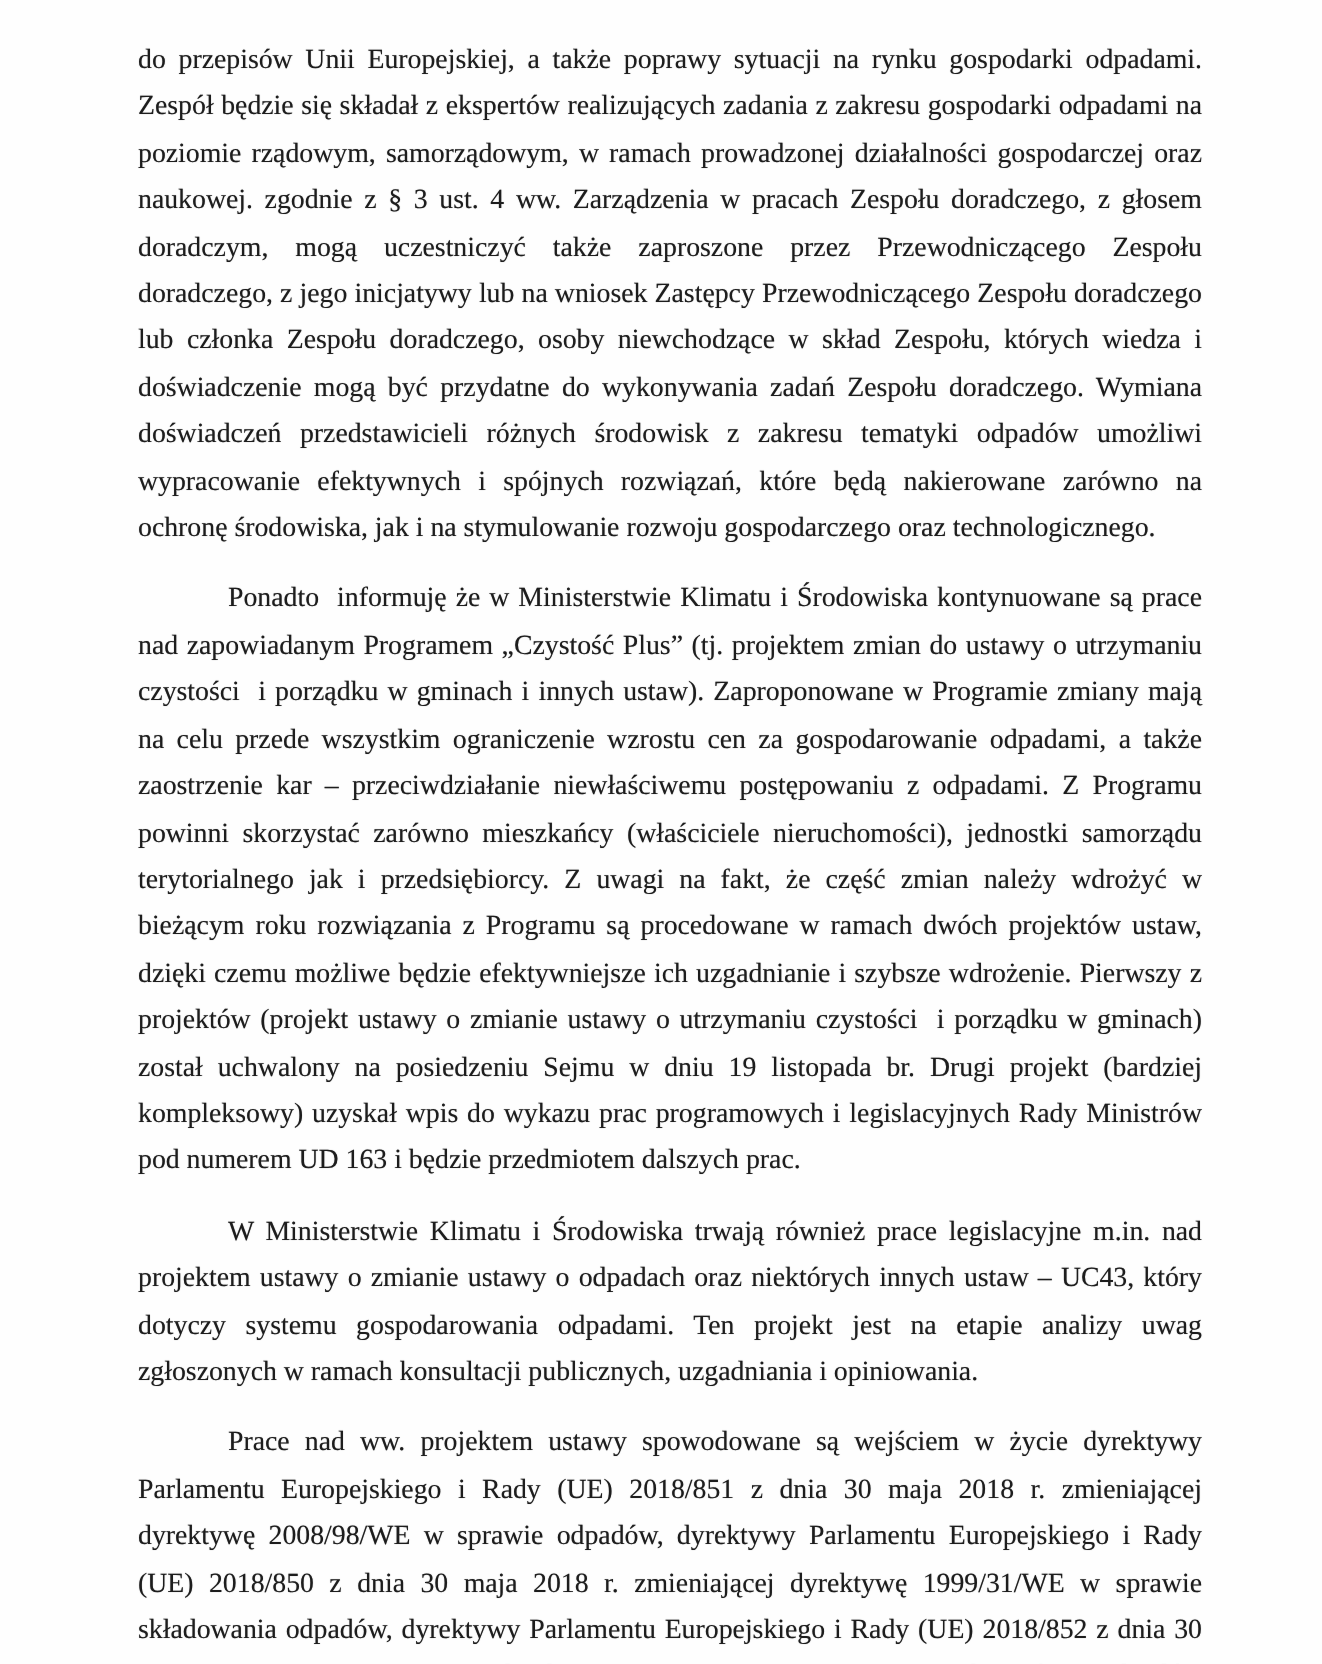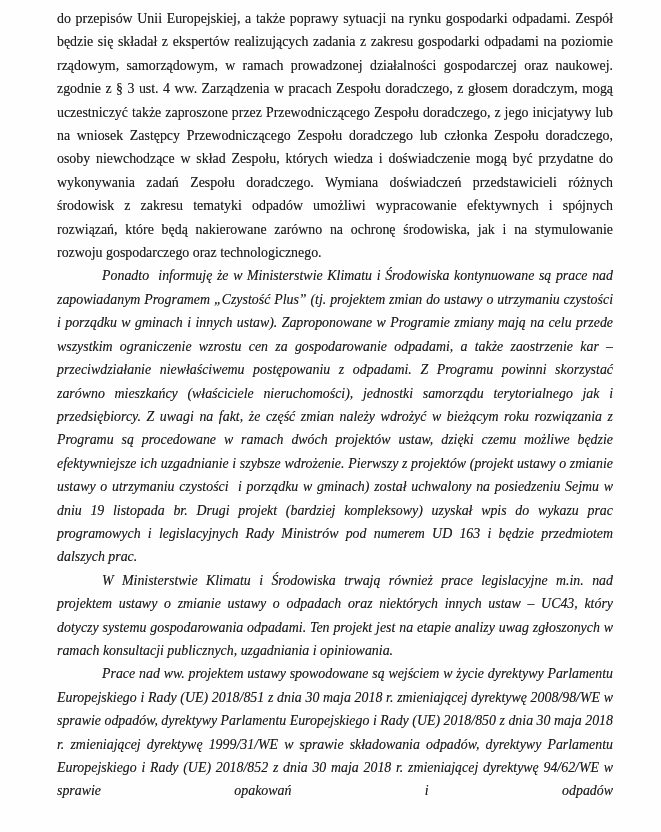--- a/index.html
+++ b/index.html
@@ -21,27 +21,26 @@
     font-family: "Liberation Serif", "DejaVu Serif", serif;
     font-size: 13.9px;
     line-height: 23.4px;
     color: #1d1d1d;
     text-align: justify;
     
     filter: blur(0.25px);
     text-shadow: 0 0 0.45px rgba(40, 40, 40, 0.55);
   }
   .text-block p {
-    margin: 0;
+    margin: 12px;
     white-space: pre-wrap; 
     hyphens: none;
   }
   .text-block p.indent {
     text-indent: 45px;
-    font-style: italic;
   }
   .text-block p.justify-last {
     text-align-last: justify; 
   }
 </style>
 </head>
 <body>
 
 <div class="page" style="background: rgb(254, 254, 254);">
   <div class="text-block" id="paragraph-container" style="color: rgb(29, 29, 29);">

